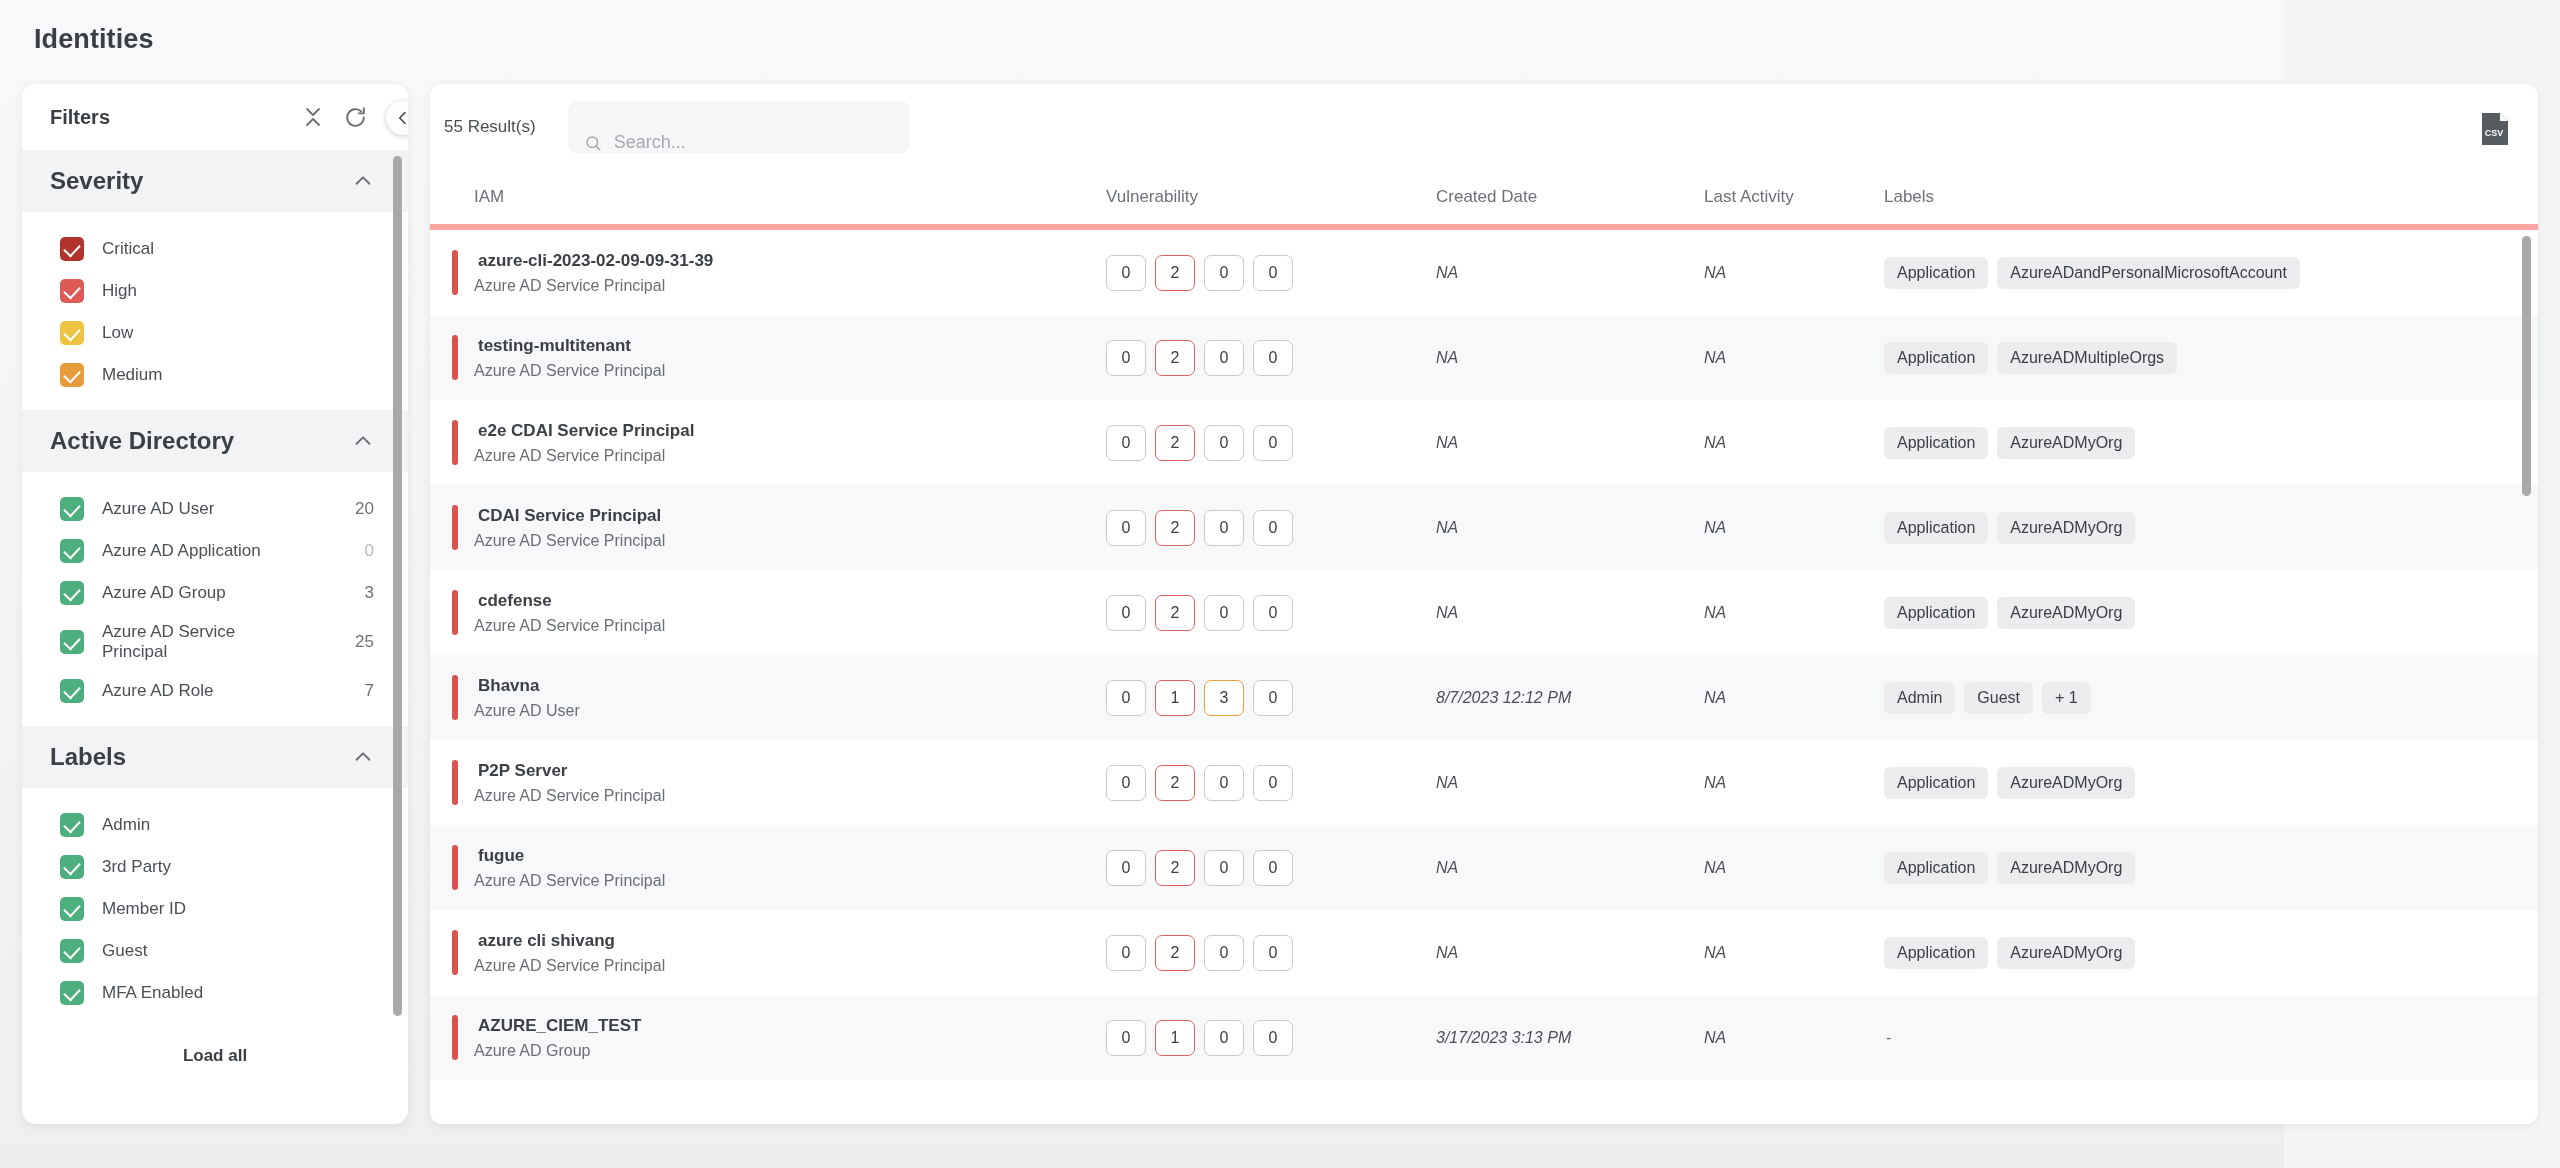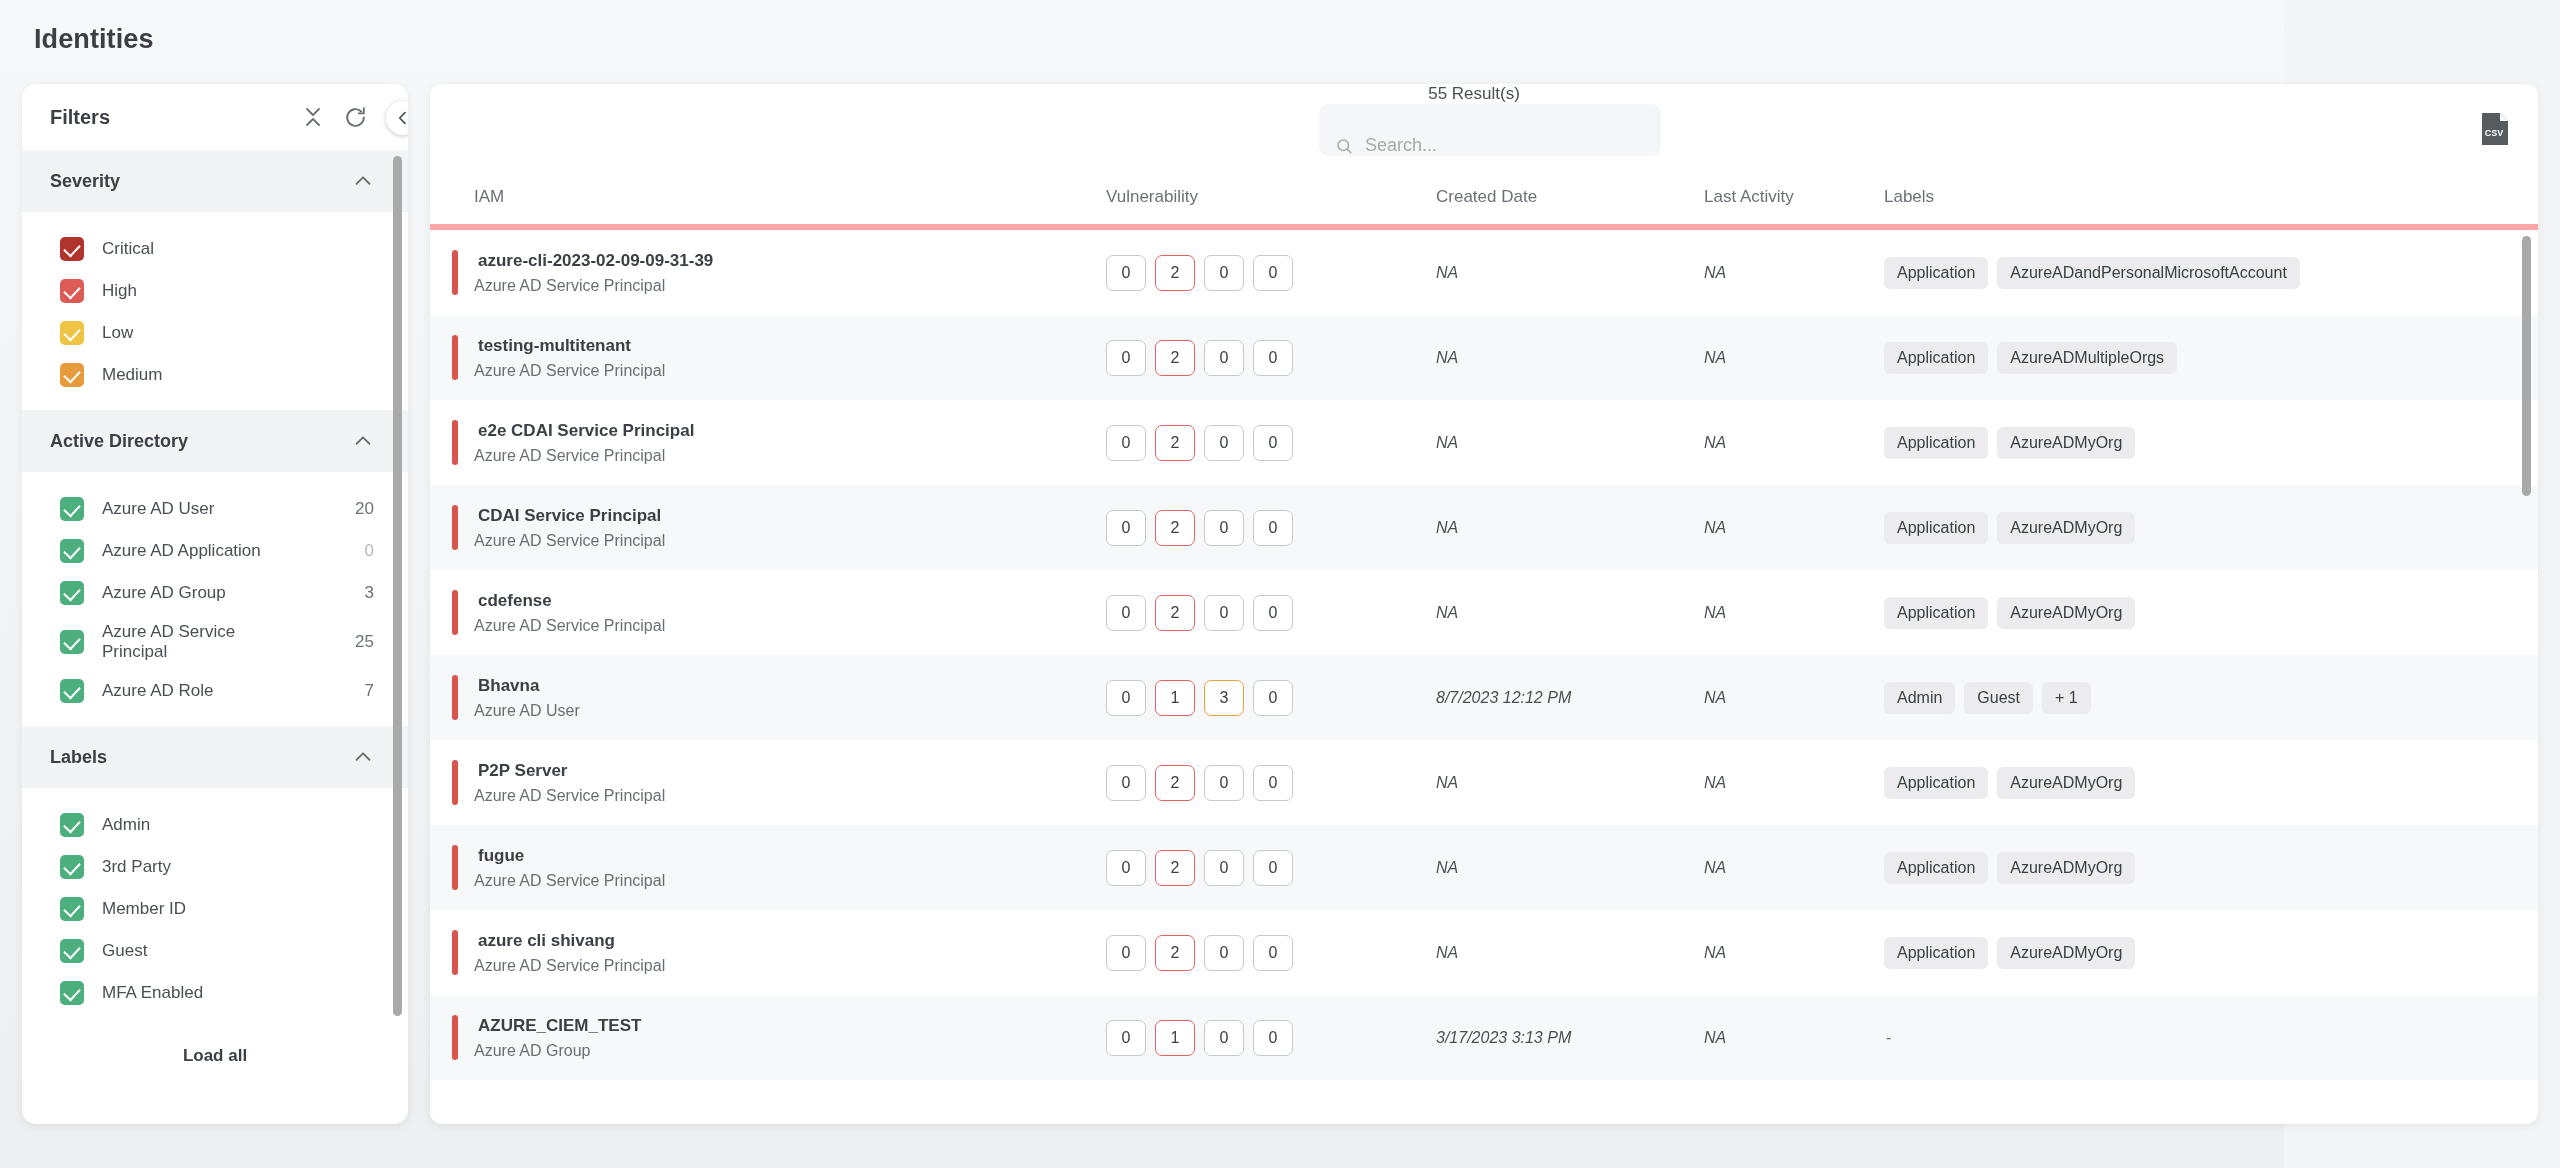--- a/index.html
+++ b/index.html
@@ -71,21 +71,21 @@
 
   .sb-body { height: calc(100% - 66px); overflow: hidden; position: relative; }
 
   .group-head {
     background: #f2f3f4;
     height: 62px;
     display: flex; align-items: center;
     padding: 0 34px 0 28px;
     cursor: pointer;
   }
-  .group-head .gt { flex:1; font-size: 18px; font-weight: bold; color: #3b4046; }
+  .group-head .gt { flex:1; font-size: 24px; font-weight: bold; color: #3b4046; }
   .chev-up { width: 22px; height: 22px; }
 
   .group-body { padding: 16px 0 14px 0; background:#fff; }
   .flt-row {
     display: flex; align-items: center;
     padding: 0 34px 0 38px;
     height: 42px;
     cursor: pointer;
   }
   .flt-row.tall { height: 56px; align-items: center; }
@@ -126,21 +126,20 @@
     background: #fff;
     border-radius: 12px;
     box-shadow: 0 2px 10px rgba(0,0,0,.07);
     overflow: hidden;
   }
   .main-top {
     height: 86px;
     display: flex; align-items: center;
     padding: 0 34px 0 14px;
     position: relative;
-    flex-direction: column;
   }
   .results-count {
     font-size: 17px; color: #4a4f55;
     margin-left: 0px;
     white-space: nowrap;
   }
   .search-box {
     margin-left: 32px;
     width: 342px; height: 52px;
     background: #f5f6f7;

